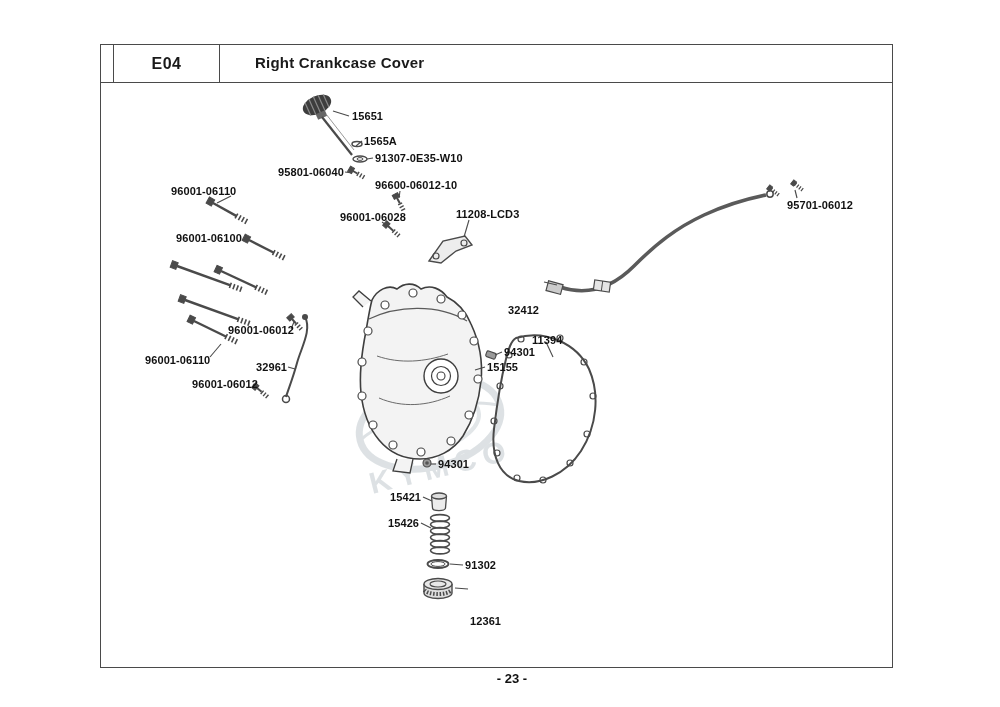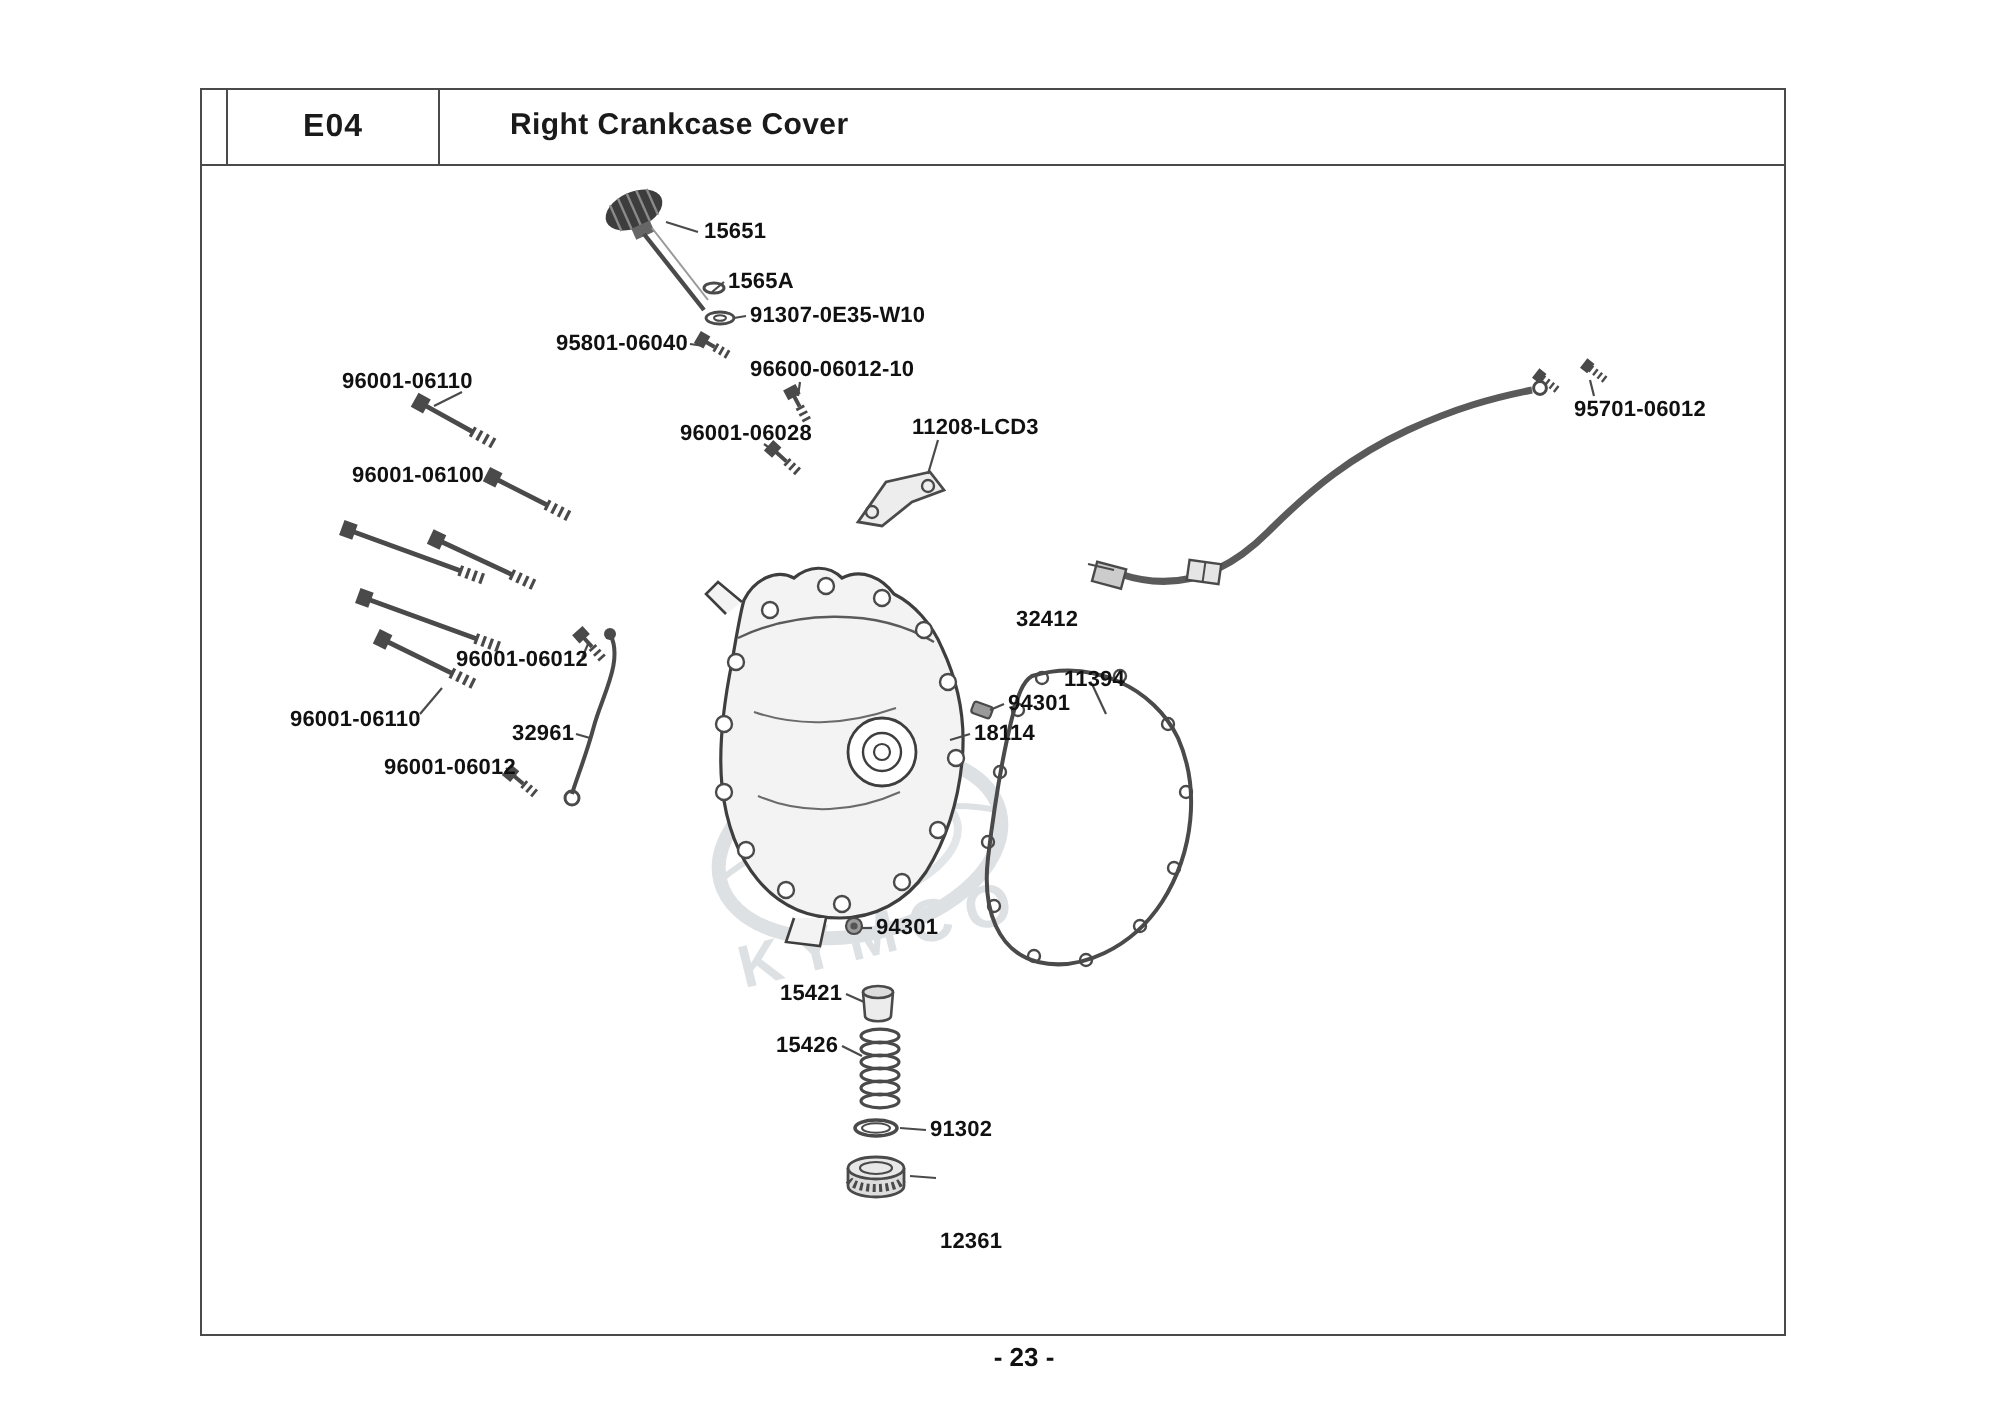--- a/index.html
+++ b/index.html
@@ -273,21 +273,21 @@
       <div class="part-label" style="left: 278px; top: 166px;">95801-06040</div>
       <div class="part-label" style="left: 375px; top: 179px;">96600-06012-10</div>
       <div class="part-label" style="left: 171px; top: 185px;">96001-06110</div>
       <div class="part-label" style="left: 340px; top: 211px;">96001-06028</div>
       <div class="part-label" style="left: 456px; top: 208px;">11208-LCD3</div>
       <div class="part-label" style="left: 176px; top: 232px;">96001-06100</div>
       <div class="part-label" style="left: 787px; top: 199px;">95701-06012</div>
       <div class="part-label" style="left: 508px; top: 276px; margin-top: 28px;">32412</div>
       <div class="part-label" style="left: 532px; top: 334px;">11394</div>
       <div class="part-label" style="left: 504px; top: 346px;">94301</div>
-      <div class="part-label" style="left: 487px; top: 361px;">18114</div>
+      <div class="part-label" style="left: 487px; top: 361px;">15155</div>
       <div class="part-label" style="left: 228px; top: 324px;">96001-06012</div>
       <div class="part-label" style="left: 256px; top: 361px;">32961</div>
       <div class="part-label" style="left: 145px; top: 354px;">96001-06110</div>
       <div class="part-label" style="left: 192px; top: 378px;">96001-06012</div>
       <div class="part-label" style="left: 438px; top: 458px;">94301</div>
       <div class="part-label" style="left: 390px; top: 491px;">15421</div>
       <div class="part-label" style="left: 388px; top: 517px;">15426</div>
       <div class="part-label" style="left: 465px; top: 559px;">91302</div>
       <div class="part-label" style="left: 470px; top: 583px; margin-top: 32px;">12361</div>
     </div>

